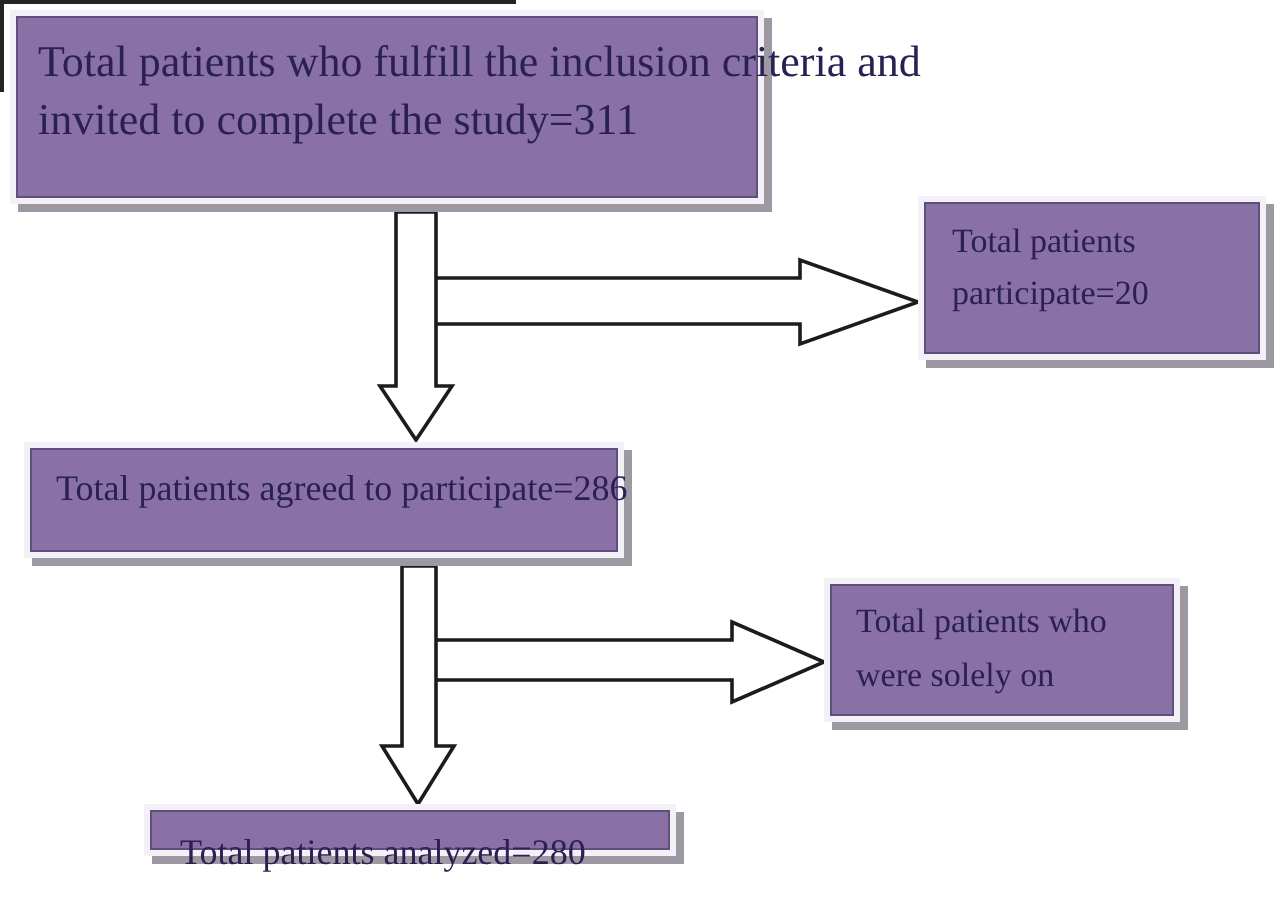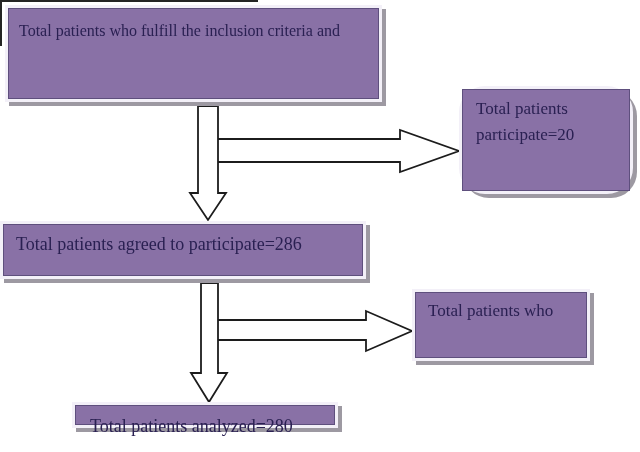--- a/index.html
+++ b/index.html
@@ -27,26 +27,26 @@
   .box-inner{
     box-sizing:border-box;
     width:100%;height:100%;
     background:var(--box_fill,#8971a6);
     border:1px solid var(--box_border,#5e4f7d);
     color:var(--text,#2a2052);
   }
   .box-inner .line{display:block;white-space:nowrap;}
 
   .box-inclusion{left:5px;top:5px;width:377px;height:97px;}
-  .box-inclusion .box-inner{font-size:16px;line-height:29px;padding:7px 10px;}
+  .box-inclusion .box-inner{font-size:22px;line-height:29px;padding:7px 10px;}
 
-  .box-refused{left:459px;top:86px;width:174px;height:108px;border-radius:26px;}
+  .box-refused{left:459px;top:98px;width:174px;height:82px;}
   .box-refused .box-inner{font-size:17px;line-height:26px;padding:6px 8px 6px 13px;}
 
-  .box-agreed{left:0;top:221px;width:366px;height:58px;}
+  .box-agreed{left:12px;top:221px;width:300px;height:58px;}
   .box-agreed .box-inner{font-size:18px;line-height:24px;padding:7px 12px;}
 
   .box-dash{left:412px;top:289px;width:178px;height:72px;}
   .box-dash .box-inner{font-size:17px;line-height:27px;padding:4px 8px 4px 12px;}
 
   .box-analyzed{left:72px;top:402px;width:266px;height:26px;}
   .box-analyzed .box-inner{font-size:18px;line-height:24px;padding:8px 14px;}
 </style>
 </head>
 <body>
@@ -59,39 +59,41 @@
   <svg class="arrows" viewBox="0 0 640 452" xmlns="http://www.w3.org/2000/svg">
     <polygon points="214,139 400,139 400,130 459,151 400,172 400,162 214,162"></polygon>
     <polygon points="214,320 366,320 366,311 412,331 366,351 366,340 214,340"></polygon>
     <polygon points="198,106 218,106 218,193 226,193 208,220 190,193 198,193"></polygon>
     <polygon points="201,283 218,283 218,373 227,373 209,402 191,373 201,373"></polygon>
   </svg>
 
   <div class="box-outer box-inclusion">
     <div class="box-inner">
       <span class="line">Total patients who fulfill the inclusion criteria and</span>
+      <span class="line">invited to complete the study=311</span>
     </div>
   </div>
 
   <div class="box-outer box-refused">
     <div class="box-inner">
       <span class="line">Total patients</span>
       <span class="line">participate=20</span>
     </div>
   </div>
 
   <div class="box-outer box-agreed">
     <div class="box-inner">
       <span class="line">Total patients agreed to participate=286</span>
     </div>
   </div>
 
   <div class="box-outer box-dash">
     <div class="box-inner">
       <span class="line">Total patients who</span>
+      <span class="line">were solely on</span>
     </div>
   </div>
 
   <div class="box-outer box-analyzed">
     <div class="box-inner">
       <span class="line">Total patients analyzed=280</span>
     </div>
   </div>
 
 </div>

